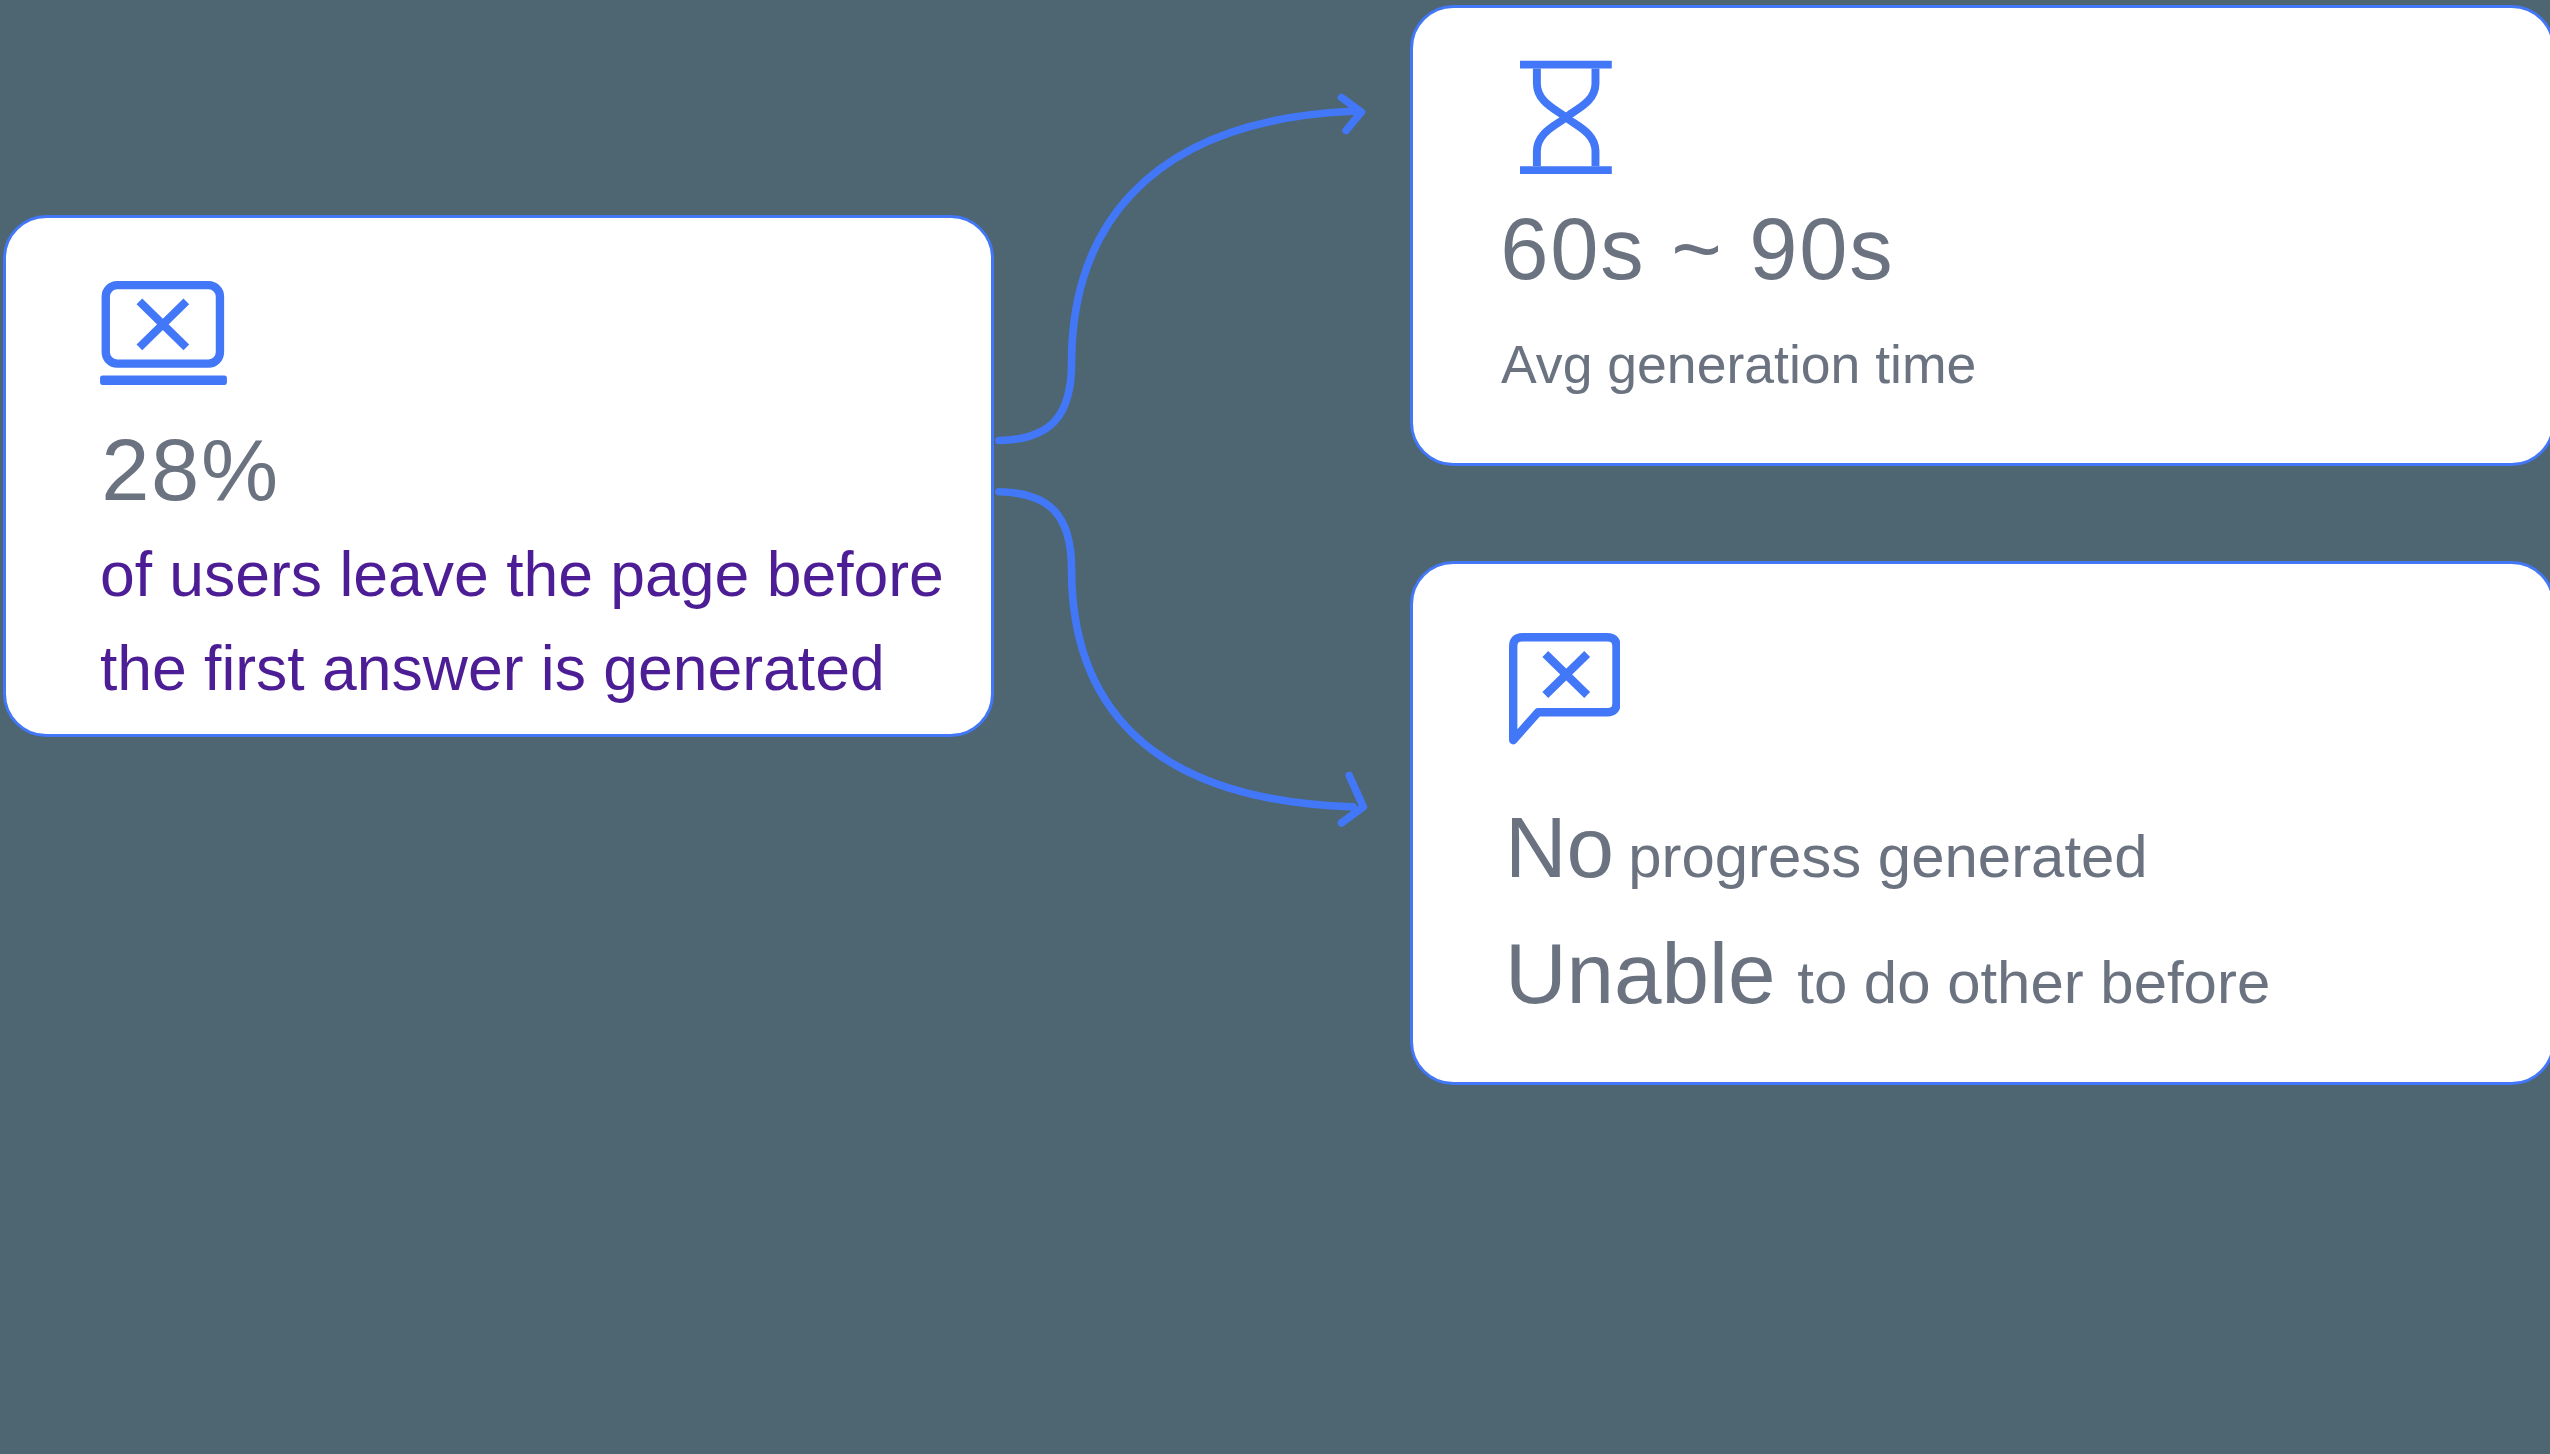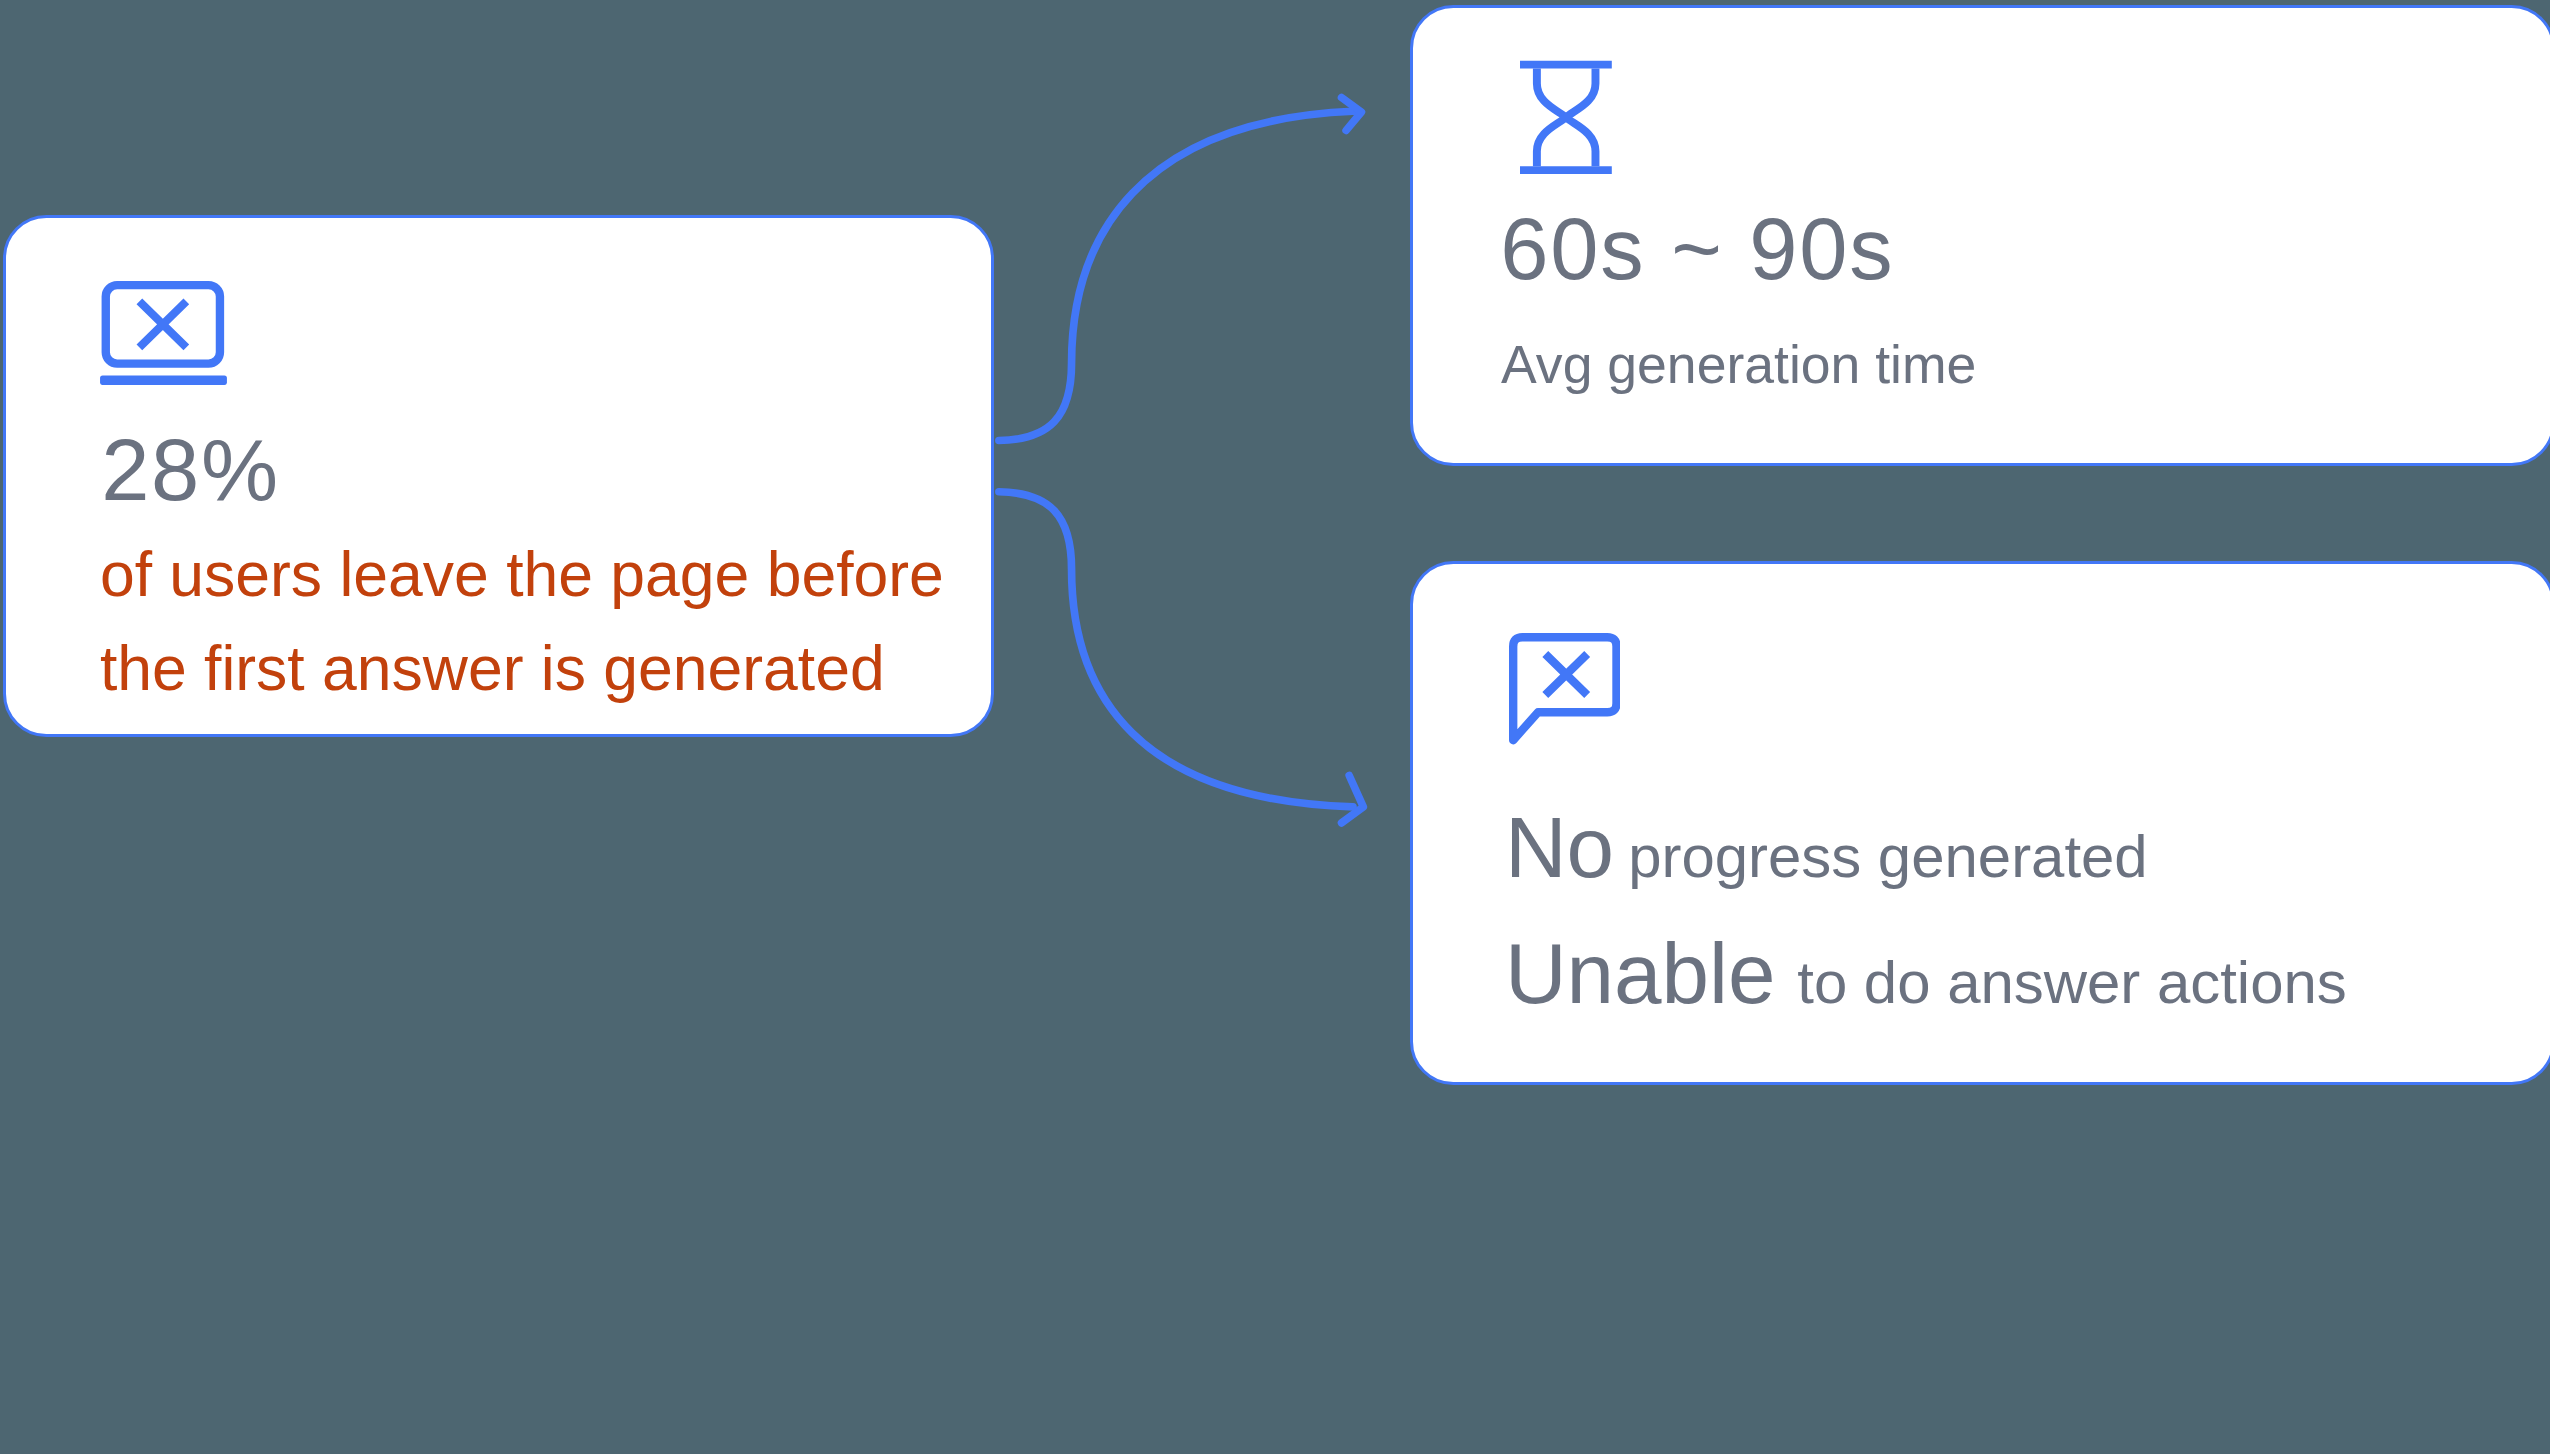--- a/index.html
+++ b/index.html
@@ -75,21 +75,21 @@
     color: #6B7280;
     letter-spacing: 0.02em;
   }
   .card-problem .stat { margin: 1.65vw 0 12px 3.75vw; }
   .card-time .stat    { margin: 1.2vw 0 0 3.42vw; }
 
   .body-text {
     font-size: 2.45vw;
     line-height: 1.51;
     margin: 0.5vw 0 0 3.7vw;
-    color: #c2410c;
+    color: #4c1d95;
   }
   .body-text .line { display: block; }
 
   .caption {
     font-size: 2.1vw;
     line-height: 1.4;
     margin: 1.4vw 0 0 3.45vw;
     color: #6B7280;
   }
 
@@ -152,18 +152,18 @@
     <span class="icon icon-limits">
       <svg viewBox="0 0 100 100" aria-hidden="true">
         <path d="M3.75 96 L3.75 12 Q3.75 3.75 12 3.75 L88 3.75 Q96.25 3.75 96.25 12 L96.25 63 Q96.25 71 88 71 L26 71 Z" fill="none" stroke="#4277F7" stroke-width="7.5" stroke-linejoin="round"></path>
         <path d="M32.5 18.8 L70 55.5 M70 18.8 L32.5 55.5" fill="none" stroke="#4277F7" stroke-width="7.5"></path>
       </svg>
     </span>
     <p class="row row-1">
       <span class="emph">No</span><span class="rest">progress generated</span>
     </p>
     <p class="row row-2">
-      <span class="emph">Unable</span><span class="rest">to do answer actions</span>
+      <span class="emph">Unable</span><span class="rest">to do other before</span>
     </p>
   </section>
 
 </div>
 
 
 </body></html>

